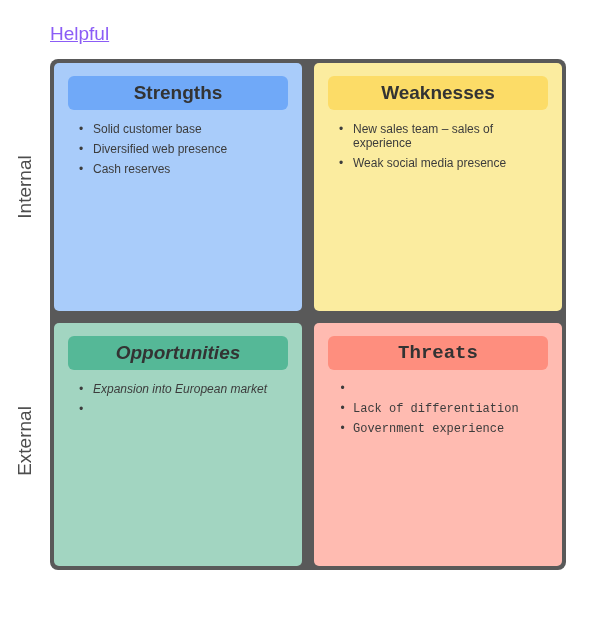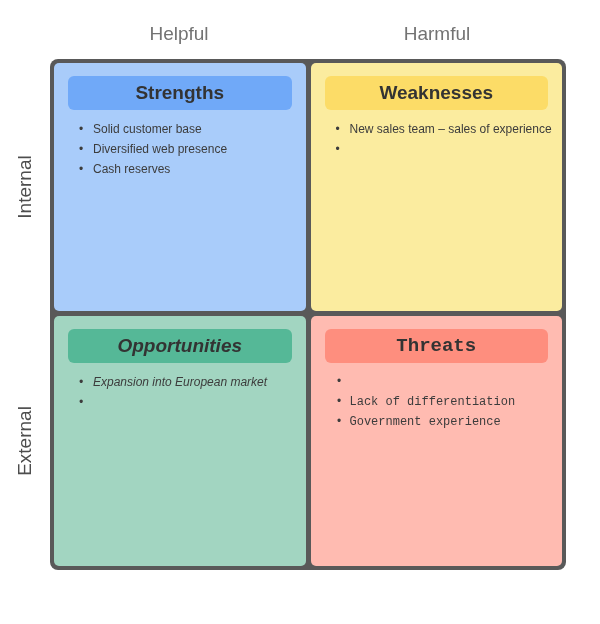--- a/index.html
+++ b/index.html
@@ -7,21 +7,21 @@
   body {
     width: 600px; height: 624px;
     background: #ffffff;
     font-family: "Liberation Sans", sans-serif;
   }
   .stage { position: relative; width: 600px; height: 624px; background: #ffffff; overflow: hidden; }
 
   
   .axis-top {
     position: absolute; top: 22px; height: 24px;
-    font-size: 19px; color: #737373; text-align: center; line-height: 24px;
+    font-size: 19px; color: #8b5cf6; line-height: 24px; text-decoration: underline;
   }
   .axis-top.col-1 { left: 50px;  width: 258px; }
   .axis-top.col-2 { left: 308px; width: 258px; }
   .axis-left {
     position: absolute; left: 4px; width: 42px;
     display: flex; align-items: center; justify-content: center;
   }
   .axis-left.row-1 { top: 63px;  height: 248px; }
   .axis-left.row-2 { top: 316px; height: 250px; }
   .axis-left span {
@@ -30,21 +30,21 @@
   }
 
   
   .grid {
     position: absolute; left: 50px; top: 59px;
     width: 516px; height: 511px;
     border-radius: 8px; padding: 4px;
     display: grid;
     grid-template-columns: 1fr 1fr;
     grid-template-rows: 248px 1fr;
-    gap: 5px;
+    gap: 12px;
   }
   .cell { border-radius: 5px; overflow: hidden; }
   .qheader {
     margin: 13px 14px 0; height: 34px; border-radius: 6px;
     display: flex; align-items: center; justify-content: center;
     font-weight: bold; font-size: 19px; color: #333333;
   }
   .qlist { list-style: none; margin: 12px 8px 0 25px; padding: 0; }
   .qitem {
     display: flex; align-items: flex-start;
@@ -52,21 +52,20 @@
     margin-bottom: 6px;
   }
   .dot { width: 14px; flex: none; }
 </style>
 </head>
 <body>
 
 <div class="stage">
 
   <div class="axis-top col-1">Helpful</div>
-  <div class="axis-top col-2">Harmful</div>
 
   <div class="axis-left row-1">
     <span>Internal</span>
   </div>
   <div class="axis-left row-2">
     <span>External</span>
   </div>
 
   <div class="grid" style="background: rgb(89, 89, 89);">
 
@@ -94,20 +93,21 @@
       <div class="qheader" style="background: rgb(252, 220, 103); text-align: right;">
         <span>Weaknesses</span>
       </div>
       <ul class="qlist">
         <li class="qitem">
           <span class="dot">•</span>
           <span>New sales team – sales of experience</span>
         </li>
         <li class="qitem">
           <span class="dot">•</span>
+          <span>Weak social media presence</span>
         </li>
       </ul>
     </div>
 
     <div class="cell" style="background: rgb(162, 213, 193); font-style: italic;">
       <div class="qheader" style="background: rgb(85, 184, 151);">
         <span>Opportunities</span>
       </div>
       <ul class="qlist">
         <li class="qitem">

